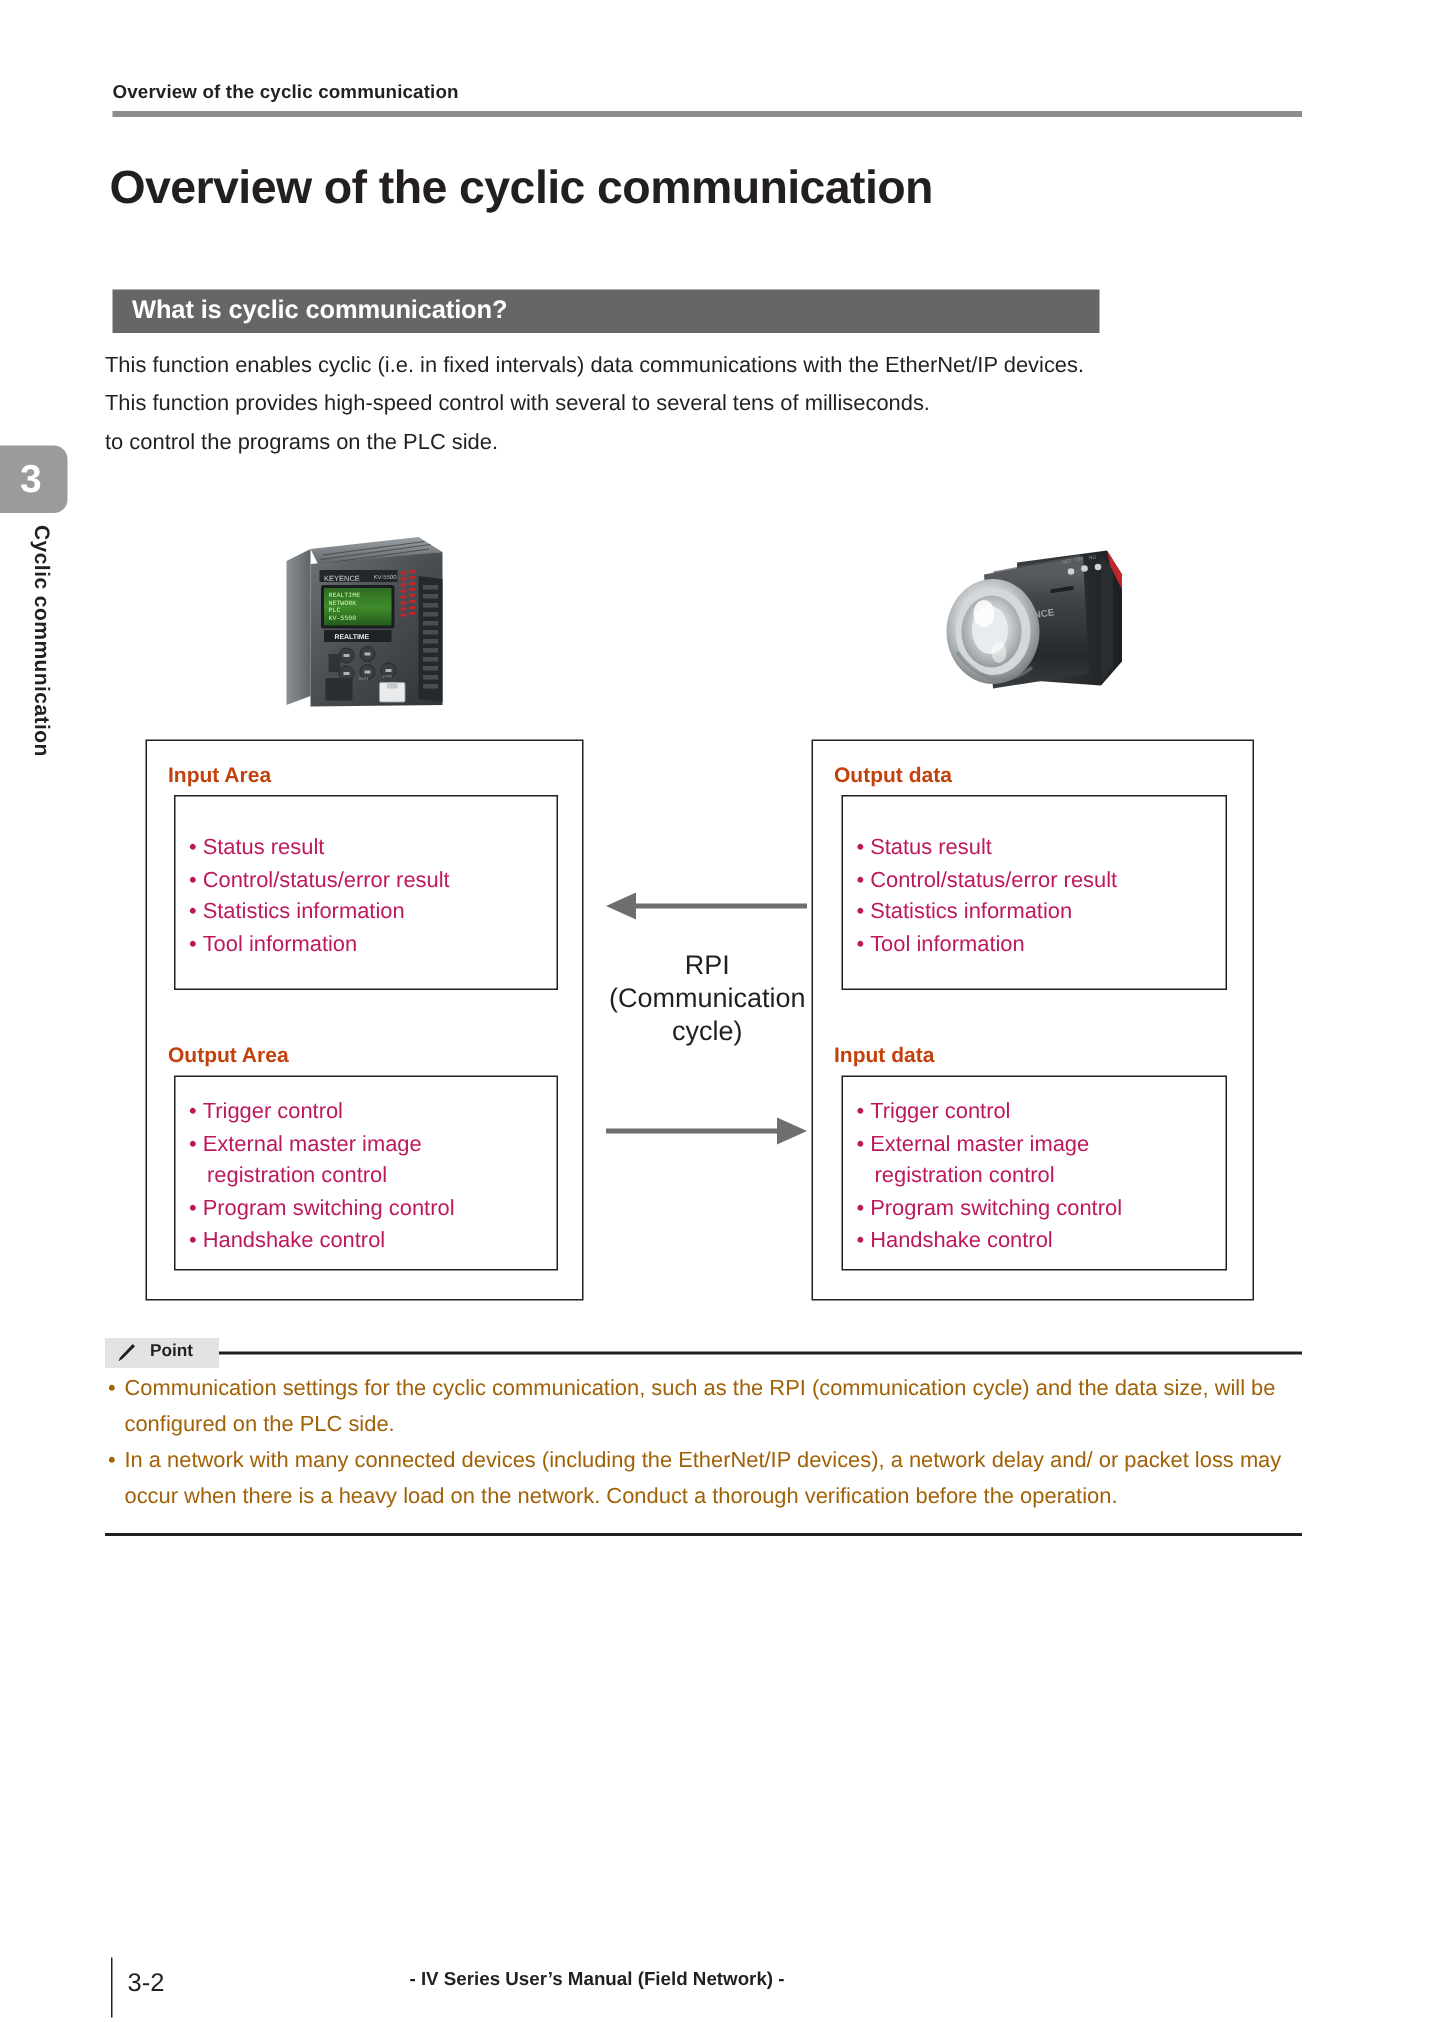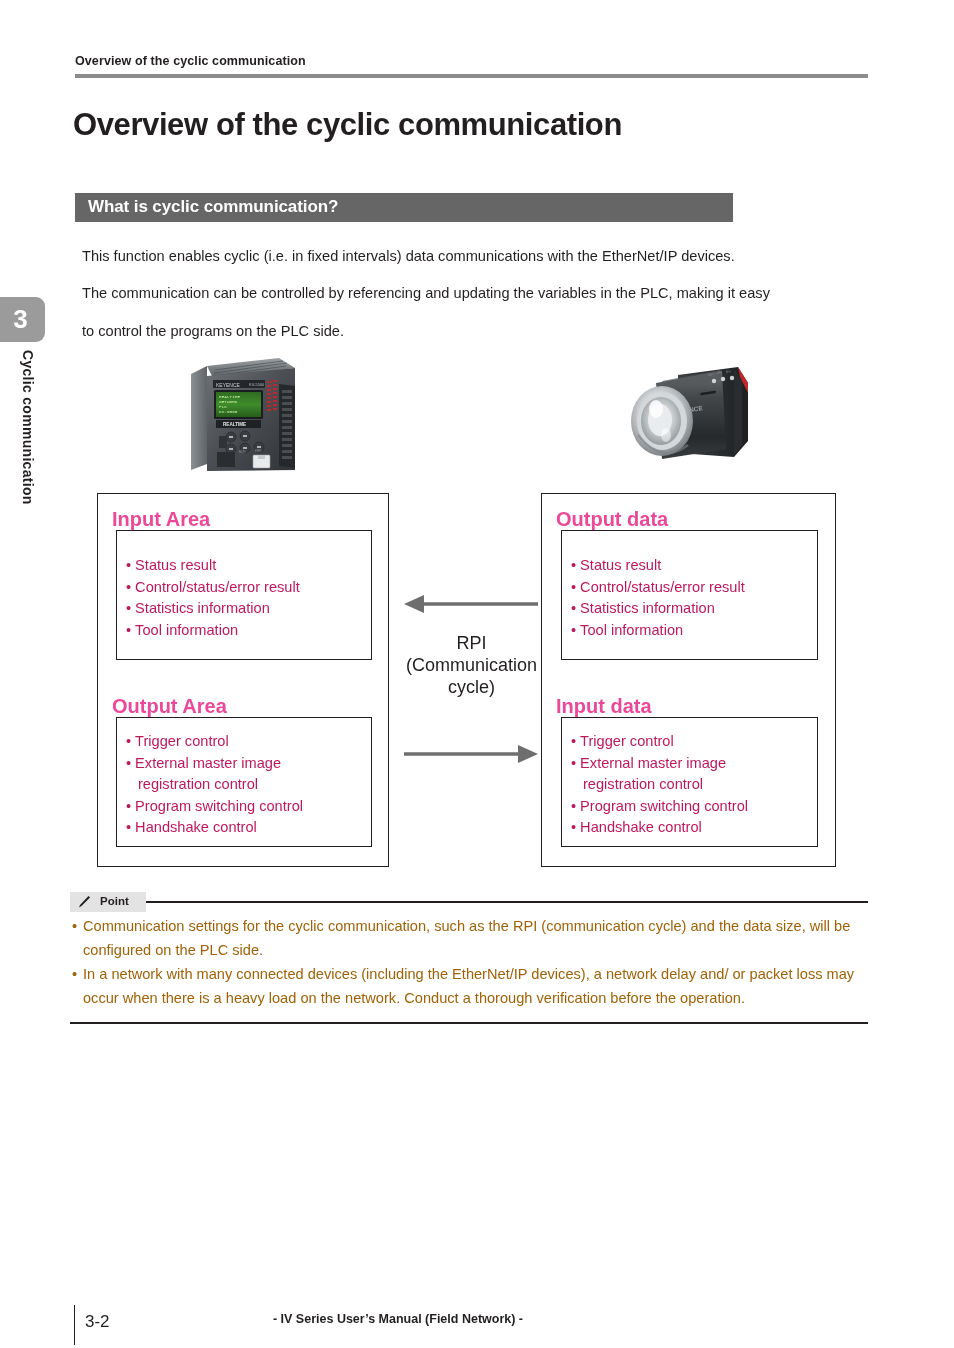--- a/index.html
+++ b/index.html
@@ -107,42 +107,42 @@
   
   #intro {
     position: absolute;
     left: 70px;
     top: 232px;
     width: 805px;
     font-size: 14.6px;
     line-height: 25.3px;
     color: #231f20;
   }
-  #intro p { margin: 12px; }
+  #intro p { margin: 0; }
 
   
   .photo-wrap { position: absolute; }
 
   #plc-photo { left: 183px; top: 352px; width: 124px; height: 126px; }
   #camera-photo { left: 622px; top: 357px; width: 140px; height: 118px; }
 
   .outer-box {
     position: absolute;
     border: 1.6px solid #231f20;
     box-sizing: border-box;
     background: #ffffff;
   }
   #left-outer  { left: 97px;  top: 493px; width: 292px; height: 374px; }
   #right-outer { left: 541px; top: 493px; width: 295px; height: 374px; }
 
   .group-title {
     position: absolute;
-    font-size: 20px;
-    font-weight: bold;
-    color: #ec4899;
+    font-size: 14px;
+    font-weight: bold;
+    color: #c2410c;
     white-space: nowrap;
   }
   .inner-box {
     position: absolute;
     border: 1.3px solid #231f20;
     box-sizing: border-box;
     background: #ffffff;
   }
   .bullet-list {
     position: absolute;
@@ -292,21 +292,21 @@
   <div id="chapter-number">3</div>
 </div>
 <div id="chapter-label">Cyclic communication</div>
 
 <div id="section-bar">
   <div id="section-bar-title">What is cyclic communication?</div>
 </div>
 
 <div id="intro">
   <p>This function enables cyclic (i.e. in fixed intervals) data communications with the EtherNet/IP devices.</p>
-  <p>The communication can be controlled by referencing and updating the variables in the PLC, making it easy</p>
+  <p>This function provides high-speed control with several to several tens of milliseconds.</p>
   <p>to control the programs on the PLC side.</p>
 </div>
 
 <svg id="plc-photo" class="photo-wrap" viewBox="0 0 124 126" xmlns="http://www.w3.org/2000/svg">
   <defs>
     <linearGradient id="plcBody" x1="0" y1="0" x2="1" y2="1">
       <stop offset="0%" stop-color="#6d7175"></stop>
       <stop offset="45%" stop-color="#4c5055"></stop>
       <stop offset="100%" stop-color="#2f3336"></stop>
     </linearGradient>

